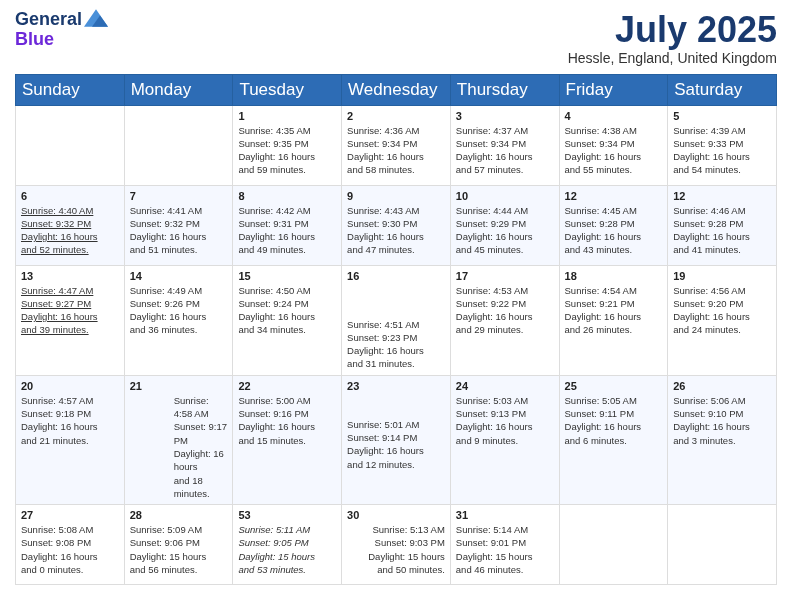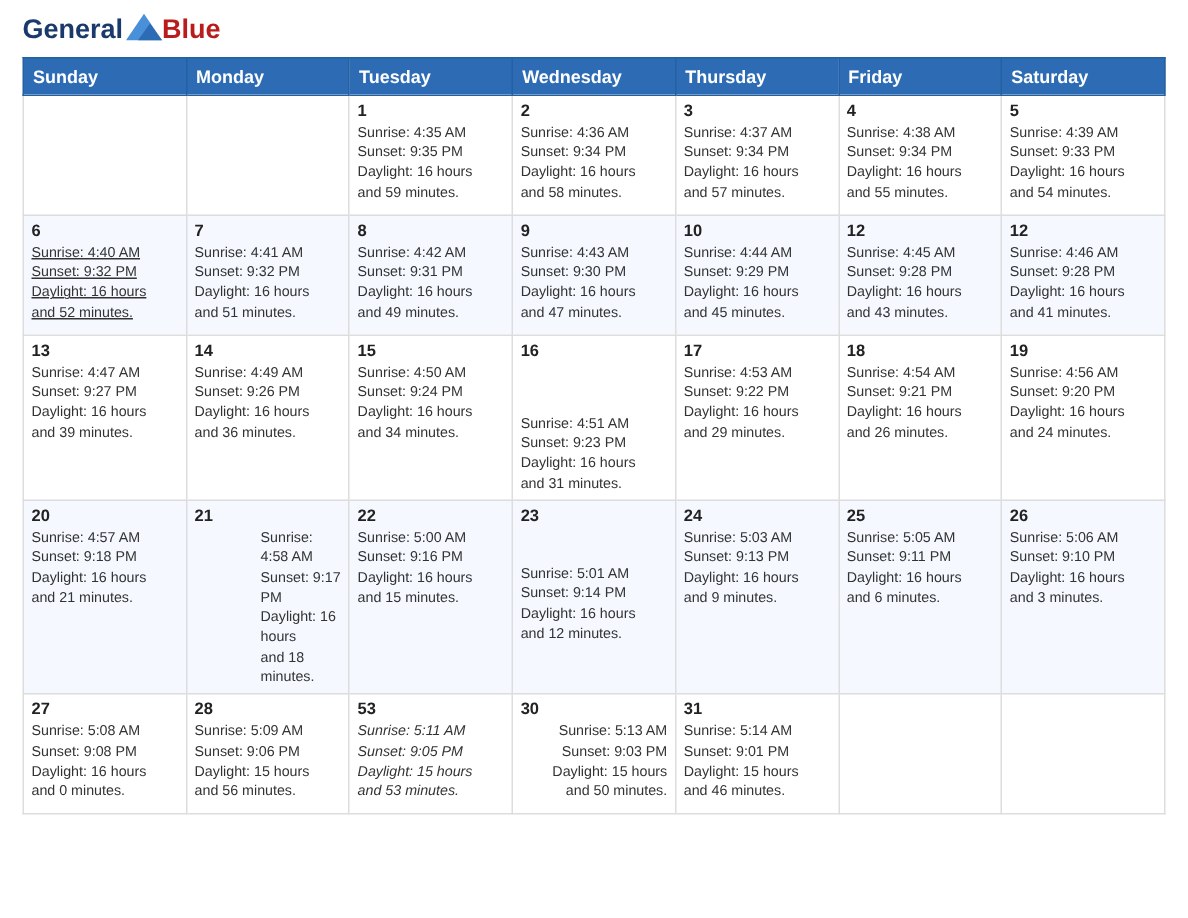--- a/index.html
+++ b/index.html
@@ -52,22 +52,22 @@
       color: #333;
     }
     .calendar {
       width: 100%;
       border-collapse: collapse;
       border: 1px solid #ccc;
     }
     .calendar th {
       background: #2d6cb5;
       color: #fff;
-      font-size: 12px;
-      font-weight: bold;
+      font-size: 17px;
+      font-weight: normal;
       padding: 5px 6px;
       text-align: left;
       border: 1px solid #2560a0;
     }
     .calendar td {
       vertical-align: top;
       padding: 4px 5px;
       border: 1px solid #ddd;
       width: calc(100% / 7);
       height: 80px;
@@ -93,32 +93,34 @@
     .empty {
       background: #fff !important;
     }
   </style>
 </head>
 <body>
 
 <div class="page">
   <div class="header">
     <div class="logo">
-      <div style="display:flex;flex-direction:row;align-items:flex-start;">
+      <div style="display:flex;flex-direction:column;align-items:flex-start;">
         <div style="display:flex;align-items:center;">
           <span class="logo-text">General</span>
           <svg class="logo-icon" viewBox="0 0 30 22" xmlns="http://www.w3.org/2000/svg">
             <polygon points="0,22 15,0 30,22" fill="#4a90d9"></polygon>
             <polygon points="10,22 20,8 30,22" fill="#2d6cb5"></polygon>
           </svg>
         </div>
-        <span class="logo-text" style="color:#b91c1c;">Blue</span>
+        <span class="logo-text" style="color:#6d28d9;">Blue</span>
       </div>
     </div>
     <div class="title-block">
+      <div class="month-title">July 2025</div>
+      <div class="location">Hessle, England, United Kingdom</div>
     </div>
   </div>
 
   <table class="calendar">
     <thead>
       <tr>
       <th>Sunday</th>
           <th>Monday</th>
           <th>Tuesday</th>
           <th>Wednesday</th>
@@ -214,21 +216,21 @@
             <span class="day-num">12</span>
             <div class="day-info" style="white-space: pre-line;">Sunrise: 4:46 AM
 Sunset: 9:28 PM
 Daylight: 16 hours
 and 41 minutes.</div>
           </td>
         </tr>
         <tr>
           <td>
             <span class="day-num">13</span>
-            <div class="day-info" style="white-space: pre-line;">Sunrise: 4:47 AM
+            <div class="day-info" style="white-space: pre-line; text-decoration: underline;">Sunrise: 4:47 AM
 Sunset: 9:27 PM
 Daylight: 16 hours
 and 39 minutes.</div>
           </td>
           <td>
             <span class="day-num">14</span>
             <div class="day-info" style="white-space: pre-line;">Sunrise: 4:49 AM
 Sunset: 9:26 PM
 Daylight: 16 hours
 and 36 minutes.</div>

